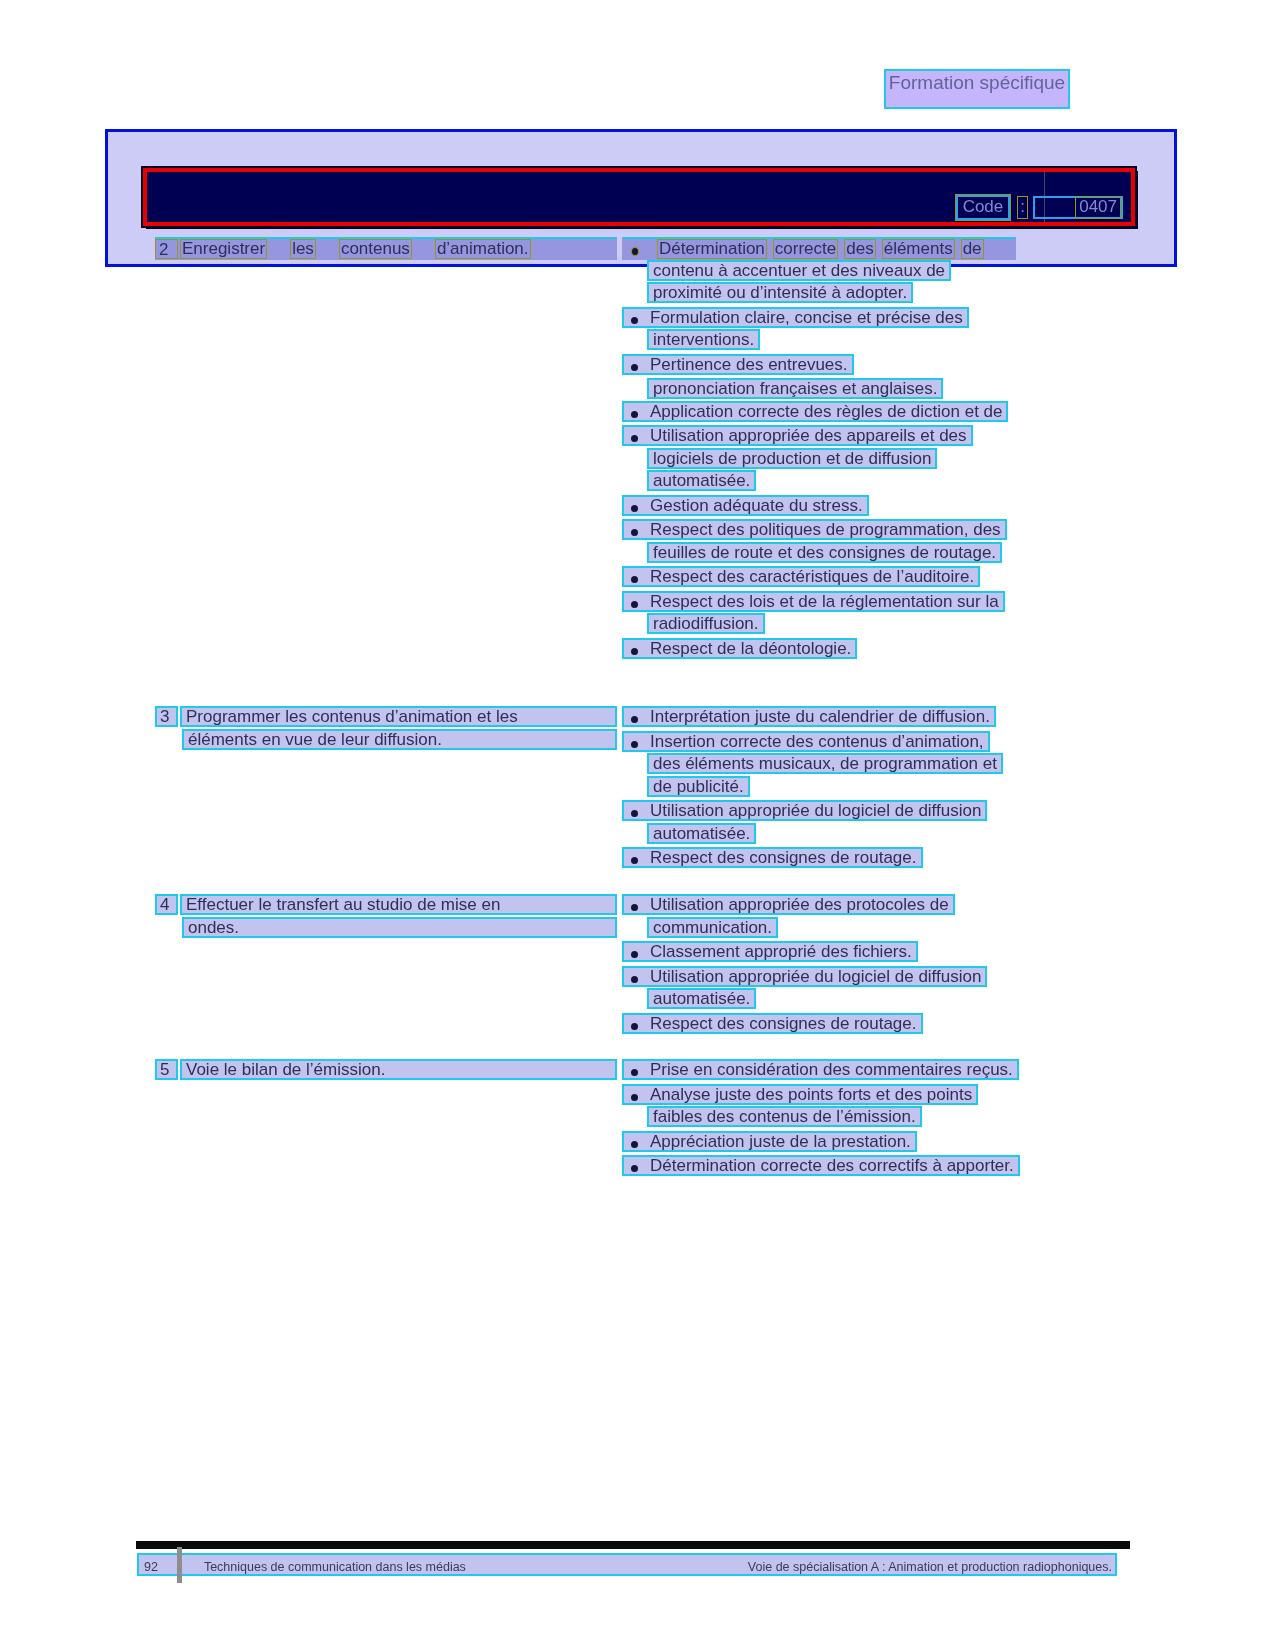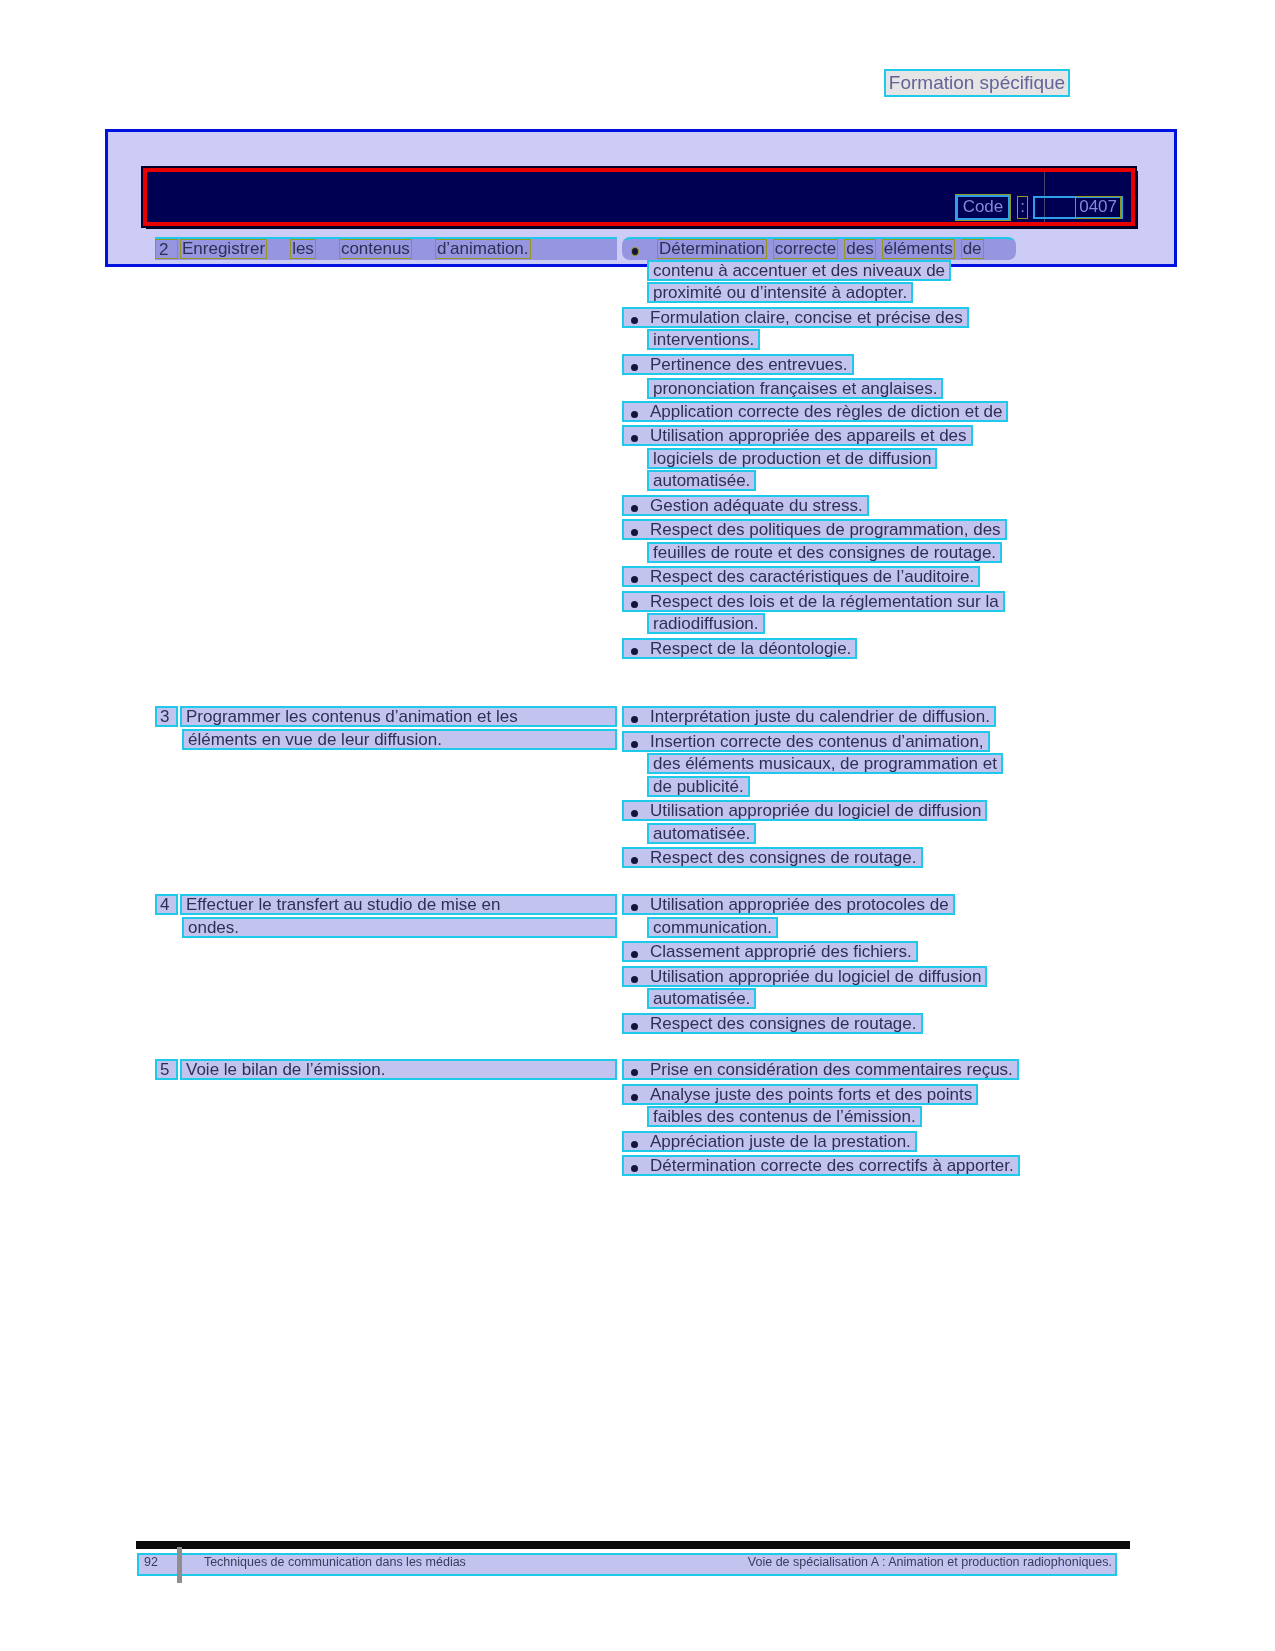--- a/index.html
+++ b/index.html
@@ -21,22 +21,22 @@
   body{
     position:relative;
     width:1275px;height:1651px;
     font-family:"Liberation Sans","DejaVu Sans",sans-serif;
     color:var(--body-text);
     overflow:hidden;
   }
 
   
   .formation{
-    position:absolute;top:69px;left:884px;width:186px;height:28px;
-    background:#e5e5e5;border:2px solid var(--highlight-border);
+    position:absolute;top:69px;left:884px;width:186px;height:40px;
+    background:#c4b5fd;border:2px solid var(--highlight-border);
     color:#63639a;font-size:19px;line-height:23px;text-align:center;
   }
 
   
   .panel{
     position:absolute;left:105px;top:129px;width:1072px;height:138px;
     background:var(--panel-fill);border:3px solid var(--panel-border);
   }
 
   
@@ -113,37 +113,37 @@
   .lline.inbox .numbox{
     background:transparent;border:1px solid var(--word-box-border);height:20px;
   }
   .lline.inbox .textbox{
     display:inline-flex;gap:23px;border:none;background:transparent;
   }
   .hl.inbox{
     background:var(--row-bar-fill);
     border-color:transparent;
     border-top:2px solid var(--highlight-border);
-    gap:6px;height:23px;padding-right:30px;border-radius:8px;
+    gap:6px;height:23px;padding-right:30px;
   }
   .w{
     display:inline-block;border:1px solid var(--word-box-border);
     padding:0 1px;line-height:18px;
   }
   .hl.inbox .bullet{border:1px solid var(--word-box-border);width:8px;height:9px;margin-top:5px;}
 
   
   .footer-rule{
     position:absolute;left:136px;top:1541px;width:994px;height:8px;
     background:var(--footer-bar);
   }
   .footer-bar{
     position:absolute;left:137px;top:1553px;width:980px;height:23px;
     background:var(--highlight-fill);border:2px solid var(--highlight-border);
-    display:flex;align-items:flex-start;
+    display:flex;align-items:flex-end;
     font-size:12.5px;color:#3a3a5c;
   }
   .f-page{margin-left:5px;}
   .f-left{margin-left:46px;flex:1;}
   .f-right{margin-right:3px;}
   .footer-divider{
     position:absolute;left:177px;top:1547px;width:5px;height:36px;
     background:var(--divider-gray);
   }
 </style>

